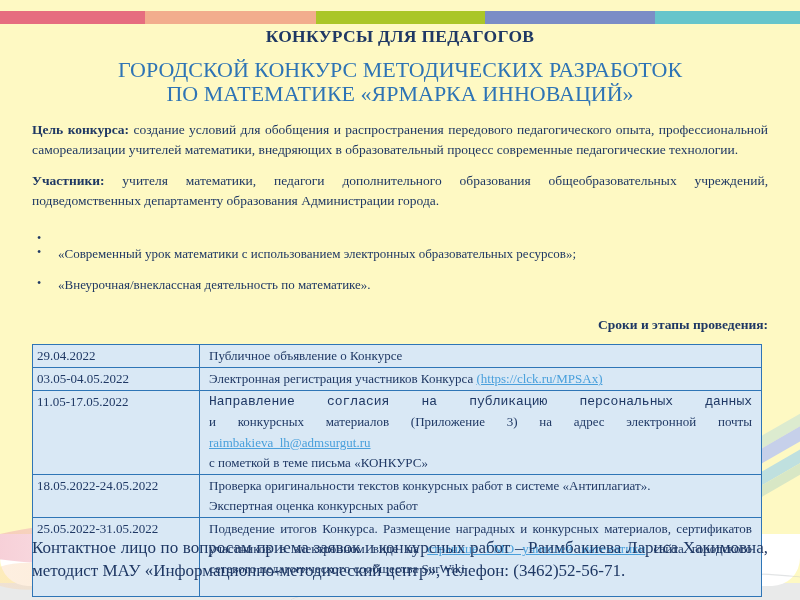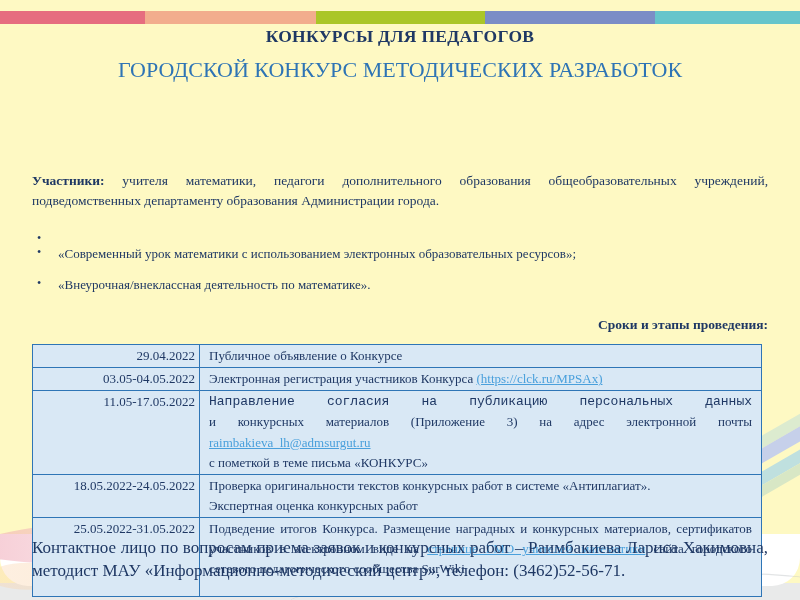--- a/index.html
+++ b/index.html
@@ -27,21 +27,21 @@
            list-style:none;z-index:2;}
   .bullets li{position:relative;padding-left:26px;margin-bottom:14px;font-size:13px;line-height:1.3;}
   .bullets .dot{position:absolute;left:5px;top:-1px;font-size:12px;}
   .sched-label{top:315px;font-weight:bold;text-align:right;}
 
   
   table.sched{position:absolute;top:344px;left:32px;width:730px;border-collapse:collapse;
               z-index:2;font-size:13px;}
   table.sched td{border:1.6px solid var(--tborder,#2E75B6);background:var(--cellbg,#D9E8F5);
                  vertical-align:top;line-height:1.55;}
-  td.c-date{width:158px;text-align:right;padding:1px 4px;}
+  td.c-date{width:158px;text-align:left;padding:1px 4px;}
   td.c-desc{padding:1px 9px;}
   td.c-desc.justify{text-align:justify;}
   td.c-desc.extra-pad{padding-bottom:16px;}
   .justline{display:block;text-align:justify;text-align-last:justify;font-family:Liberation Mono, monospace;}
   a.lnk{color:var(--link,#4AA0DC);text-decoration:underline;cursor:pointer;}
 
   
   .contact{top:537px;font-size:17px;line-height:1.35;}
 
   
@@ -93,22 +93,24 @@
       <div class="seg" style="width: 145px; background: rgb(230, 109, 127);"></div>
       <div class="seg" style="width: 171px; background: rgb(242, 173, 141);"></div>
       <div class="seg" style="width: 169px; background: rgb(170, 198, 39);"></div>
       <div class="seg" style="width: 170px; background: rgb(123, 141, 198);"></div>
       <div class="seg" style="width: 145px; background: rgb(102, 197, 203);"></div>
     </div>
 
   <div class="title">КОНКУРСЫ ДЛЯ ПЕДАГОГОВ</div>
   <div class="subtitle">
     <div>ГОРОДСКОЙ КОНКУРС МЕТОДИЧЕСКИХ РАЗРАБОТОК</div>
+    <div>ПО МАТЕМАТИКЕ «ЯРМАРКА ИННОВАЦИЙ»</div>
   </div>
 
+  <p class="para goal"><b>Цель конкурса:</b> <span>создание условий для обобщения и распространения передового педагогического опыта, профессиональной самореализации учителей математики, внедряющих в образовательный процесс современные педагогические технологии.</span></p>
 
   <p class="para participants"><b>Участники:</b> <span>учителя математики, педагоги дополнительного образования общеобразовательных учреждений, подведомственных департаменту образования Администрации города.</span></p>
 
 
   <ul class="bullets" id="bullets">
       <li><span class="dot">•</span></li>
       <li><span class="dot">•</span><span>«Современный урок математики с использованием электронных образовательных ресурсов»;</span></li>
       <li><span class="dot">•</span><span>«Внеурочная/внеклассная деятельность по математике».</span></li>
     </ul>
 

